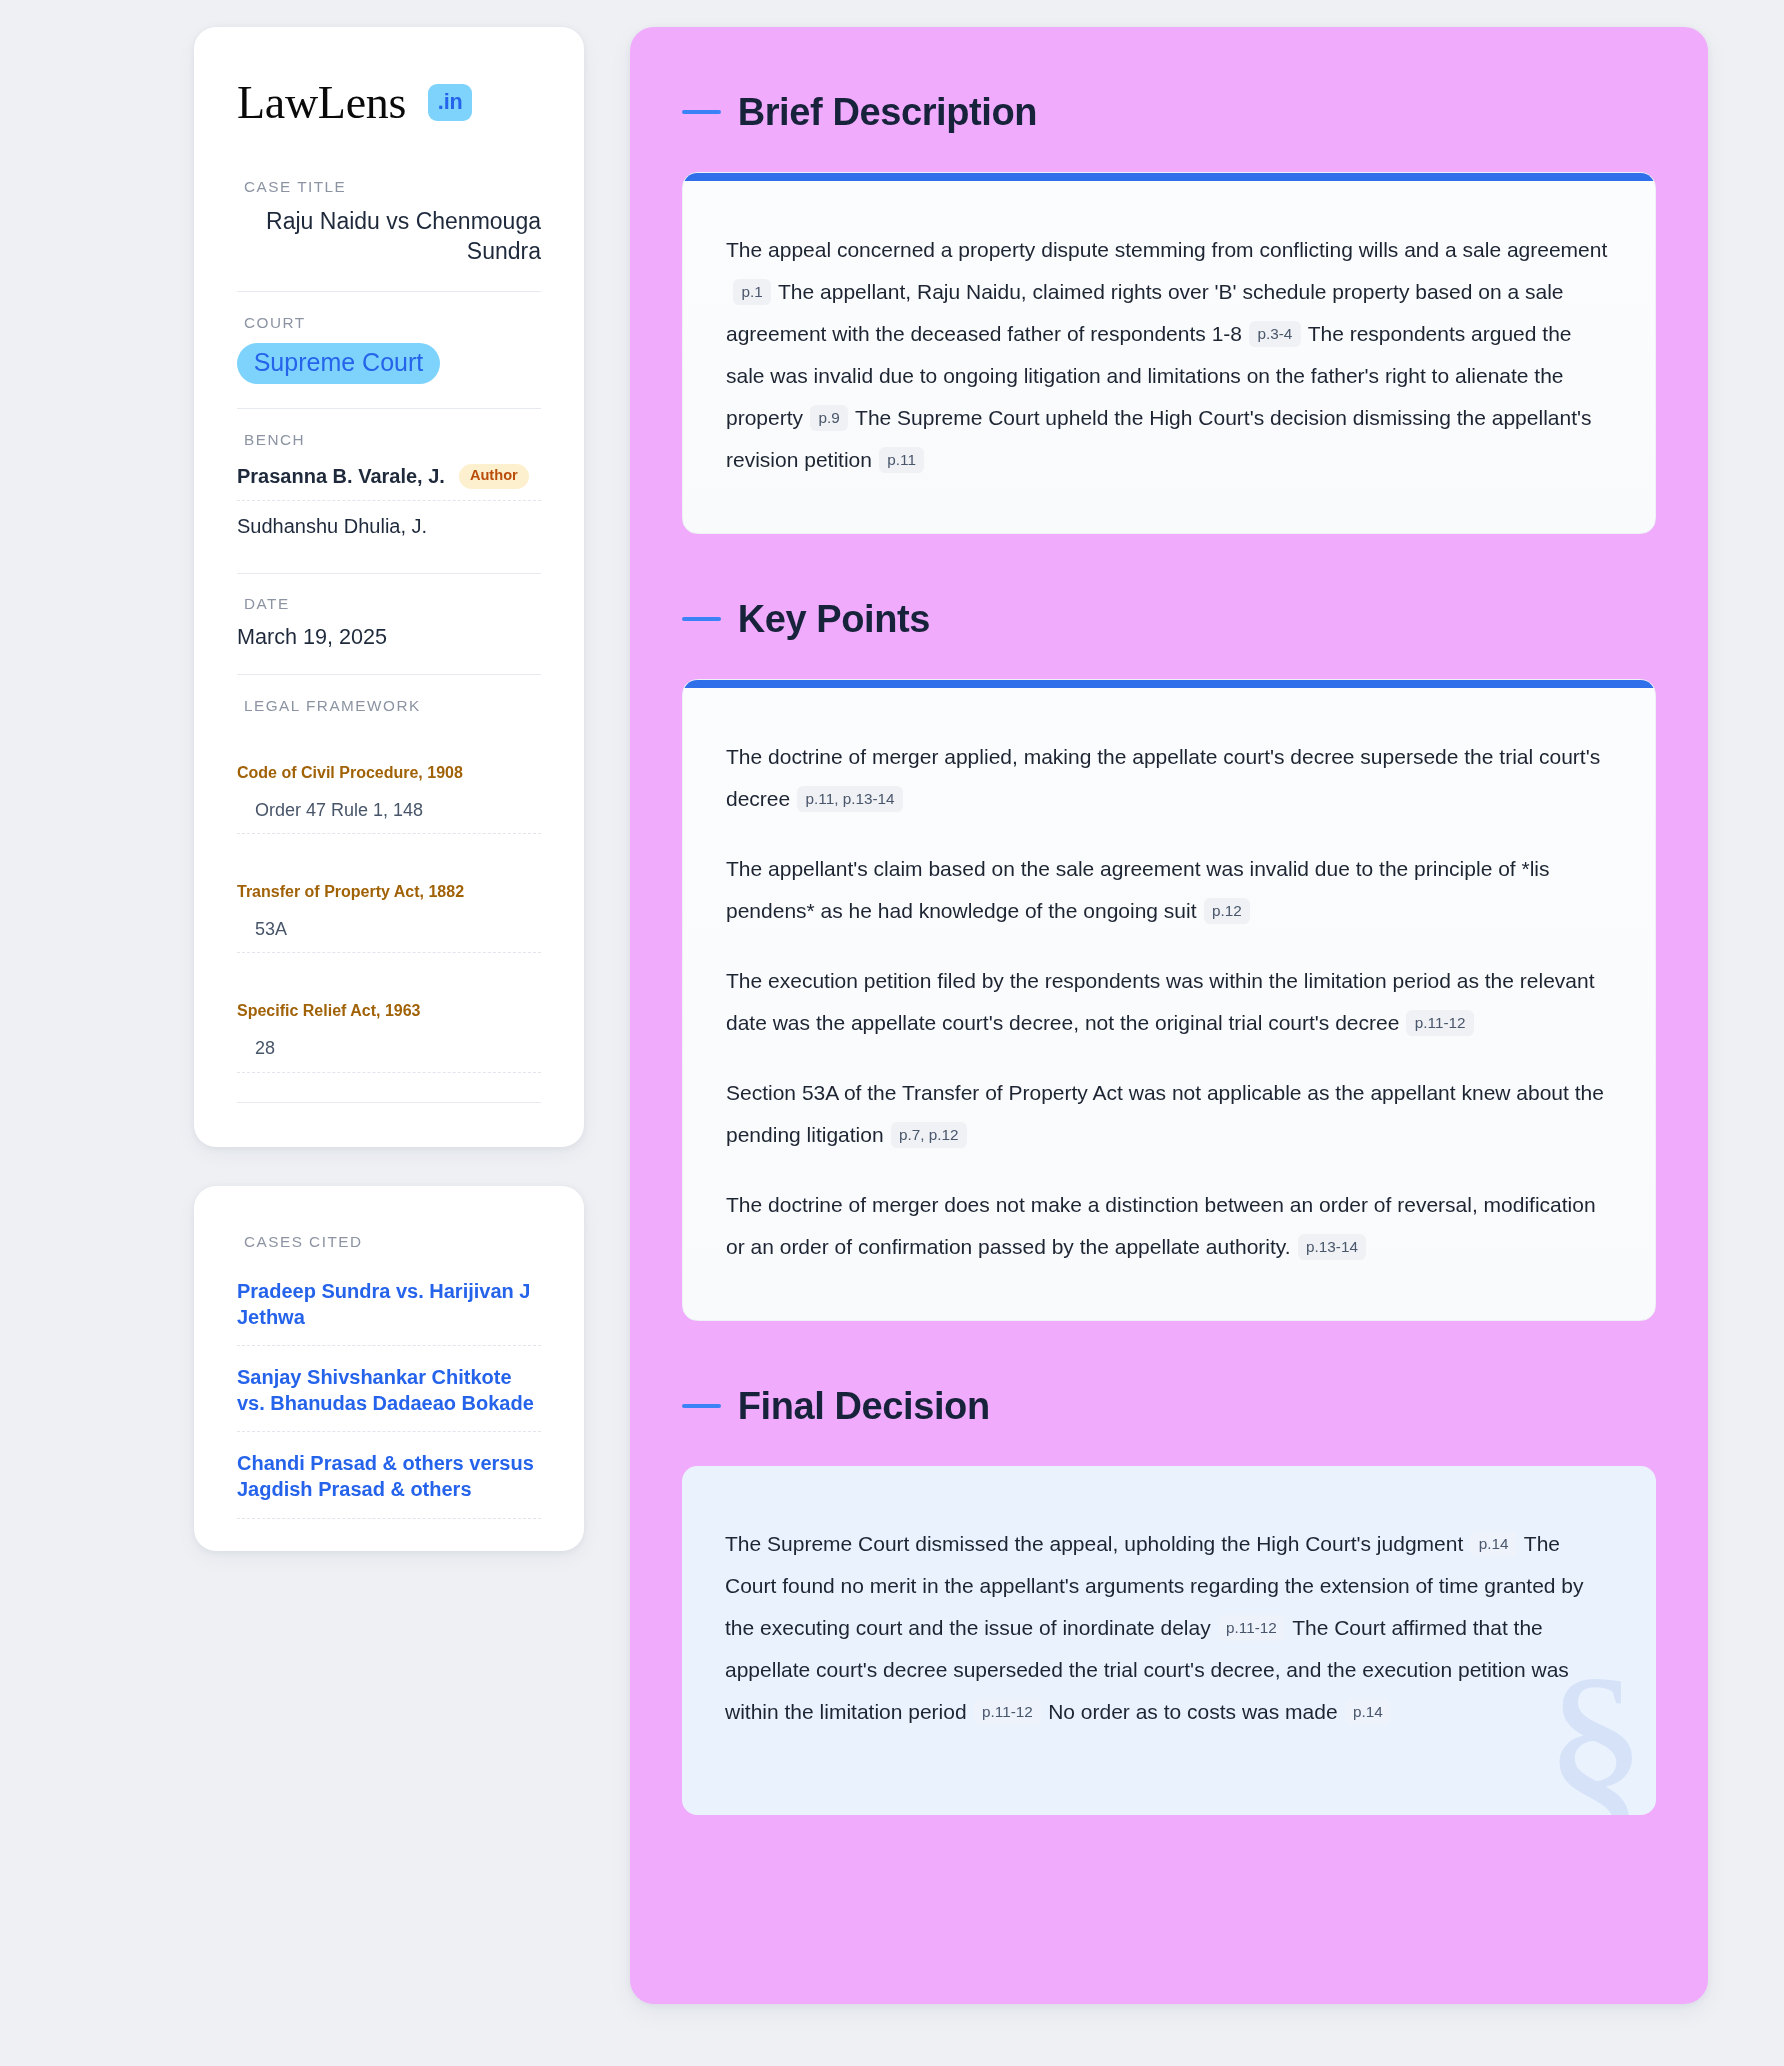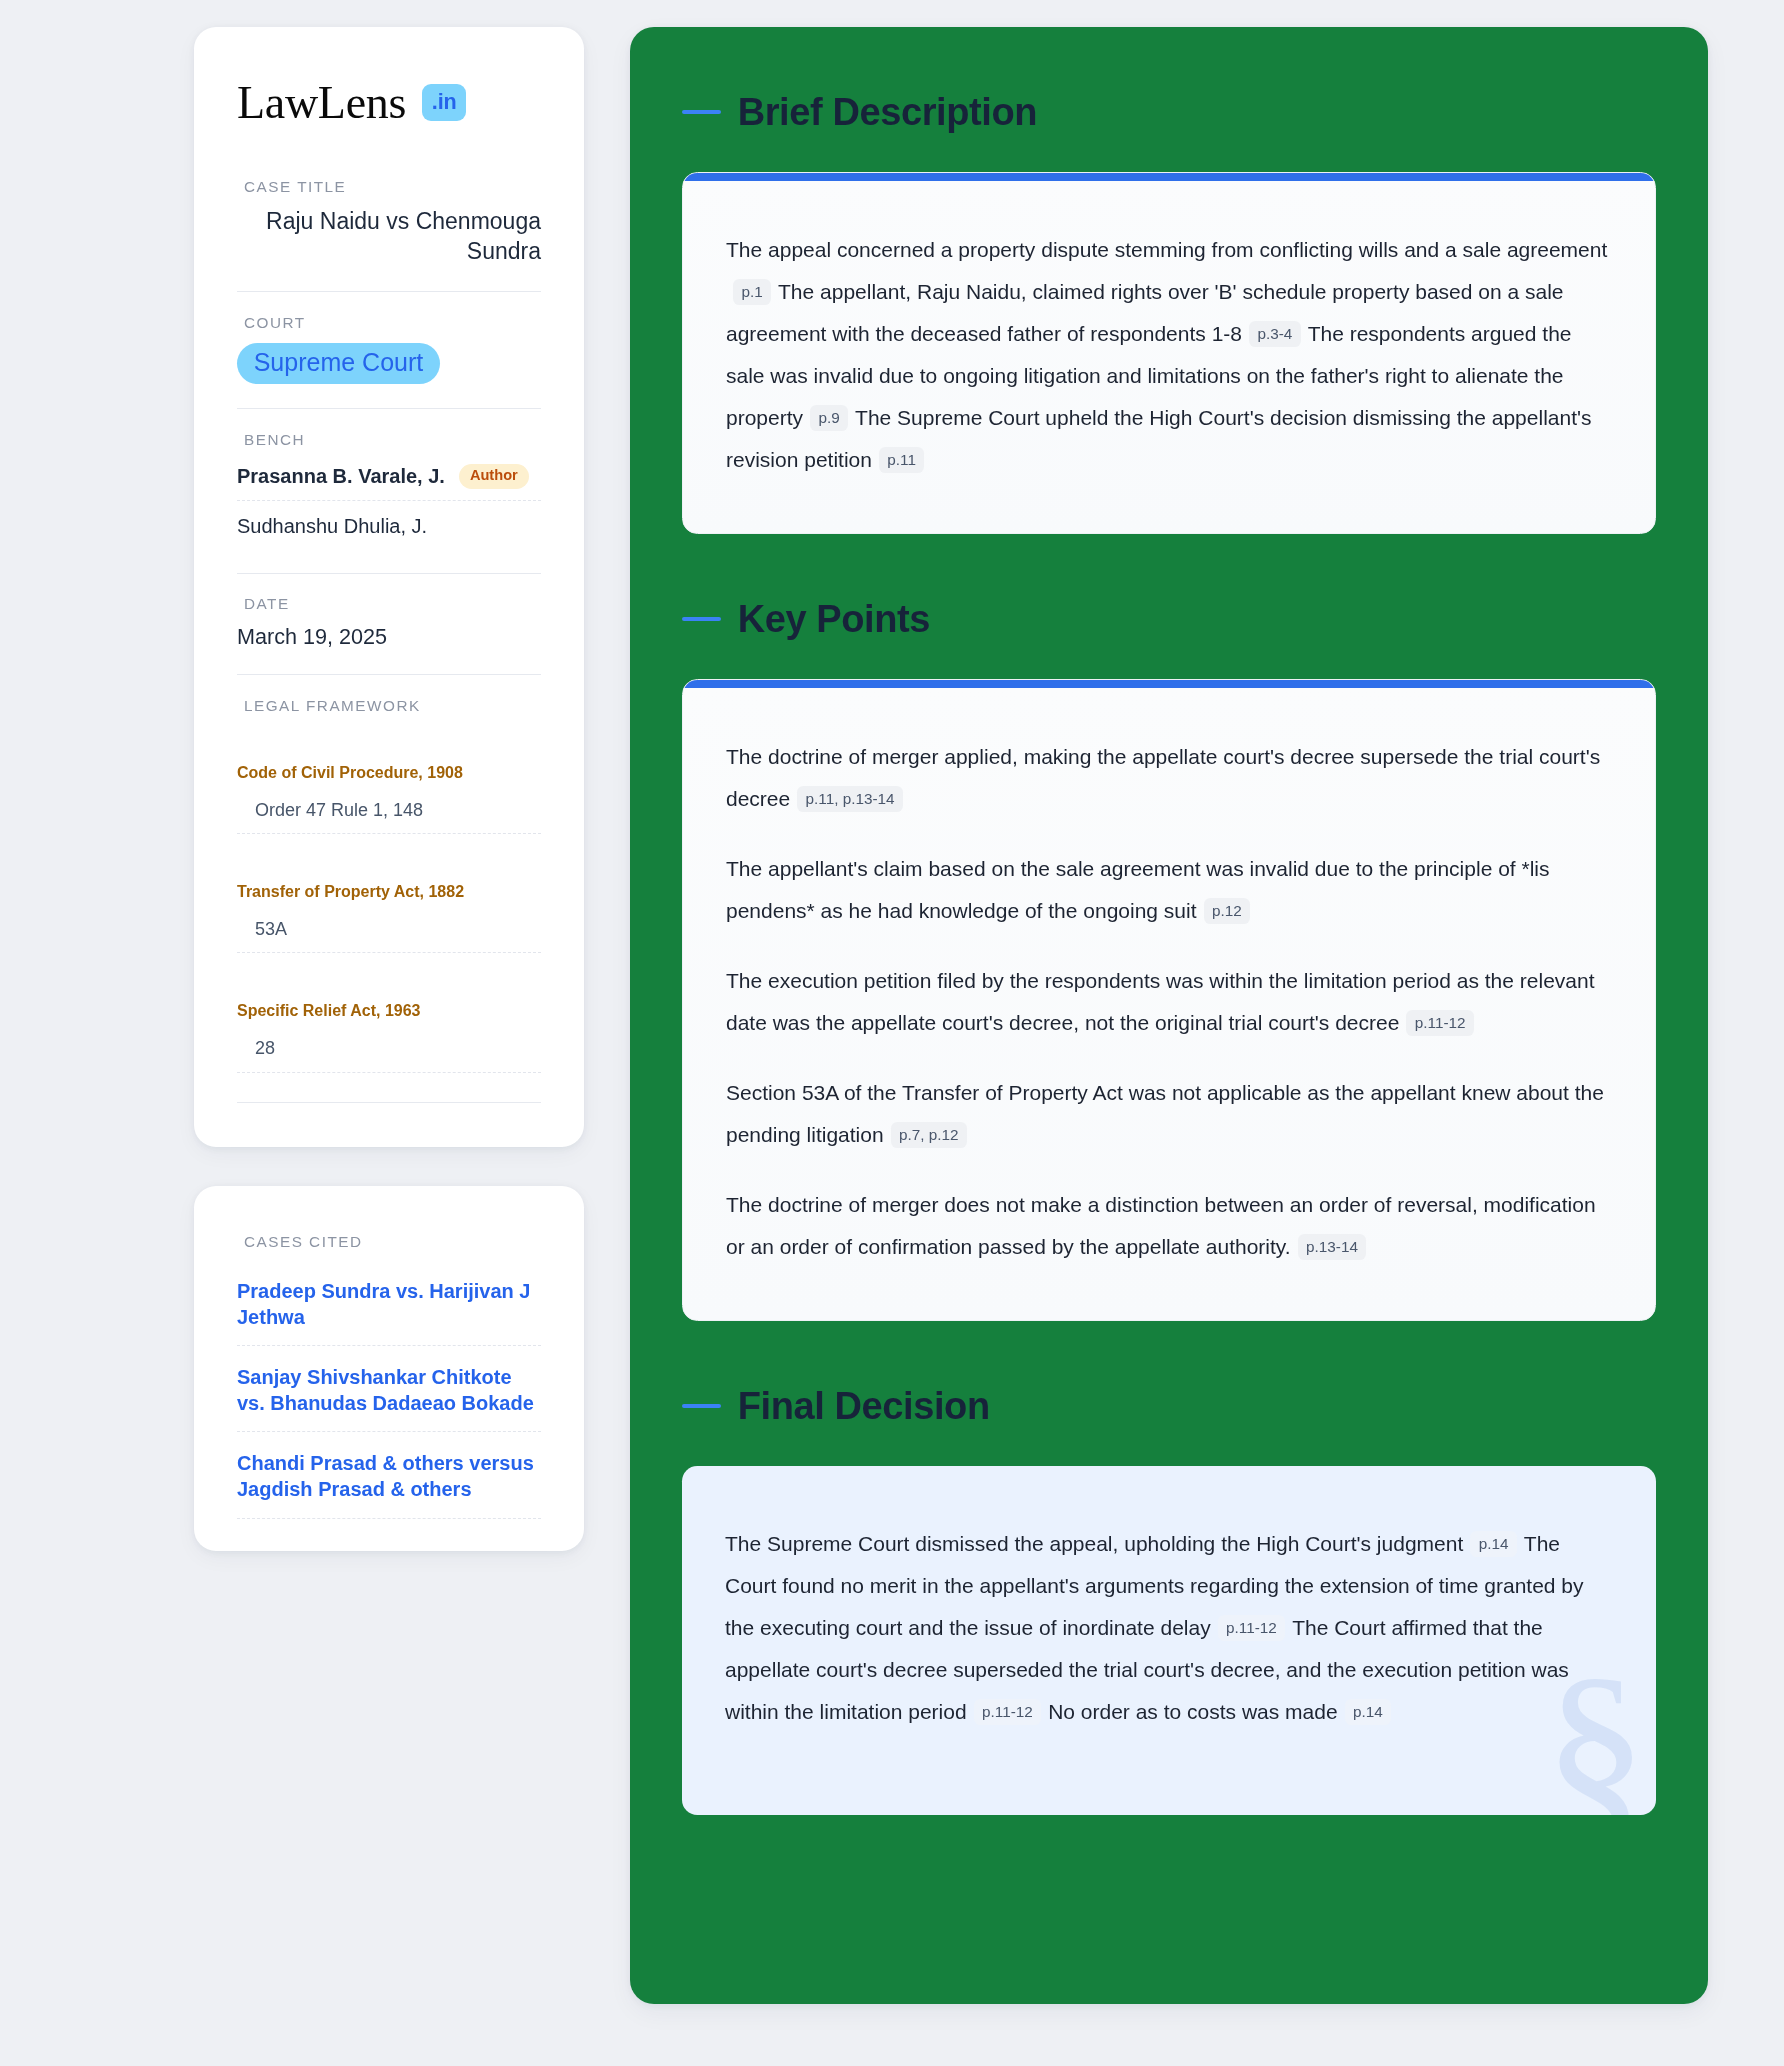--- a/index.html
+++ b/index.html
@@ -36,21 +36,21 @@
     border-radius: 22px;
     box-shadow: 0 1.4px 7px rgba(26,40,70,0.055), 0 7px 21px rgba(26,40,70,0.045);
   }
 
   .sb-card { padding: 54px 43px 45px 43px; }
 
   
   .logo-row {
     display: flex;
     align-items: center;
-    gap: 16px;
+    gap: 22px;
     margin-bottom: 54px;
   }
   .logo-word {
     font-family: "Liberation Serif", serif;
     font-size: 46px;
     line-height: 0.95;
     letter-spacing: -0.3px;
     color: #0a0a0a;
     font-weight: 400;
   }
@@ -160,21 +160,21 @@
   }
   .cc-item:last-child { margin-bottom: 0; }
 
   
   .main-wrap {
     margin-left: 46px;
     margin-right: 77px;
     flex: 1 1 auto;
   }
   .main-card {
-    background: #15803d;
+    background: #f0abfc;
     border-radius: 24px;
     box-shadow: 0 1.4px 7px rgba(26,40,70,0.05), 0 8.4px 24px rgba(26,40,70,0.05);
     padding: 64px 52px 132px 52px;
     min-height: 1977px;
   }
 
   .sec-head {
     display: flex;
     align-items: center;
     gap: 16.7px;

